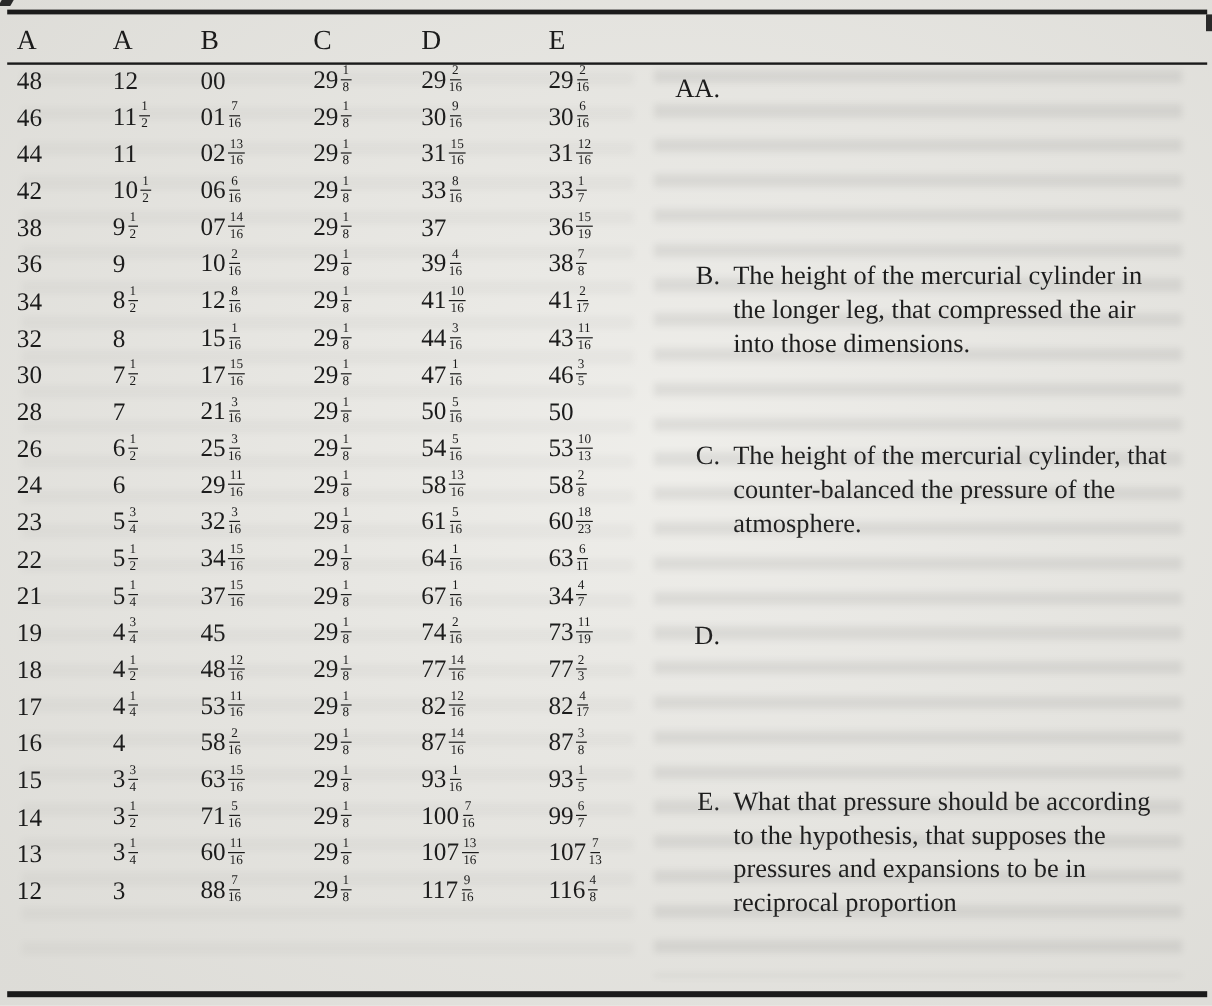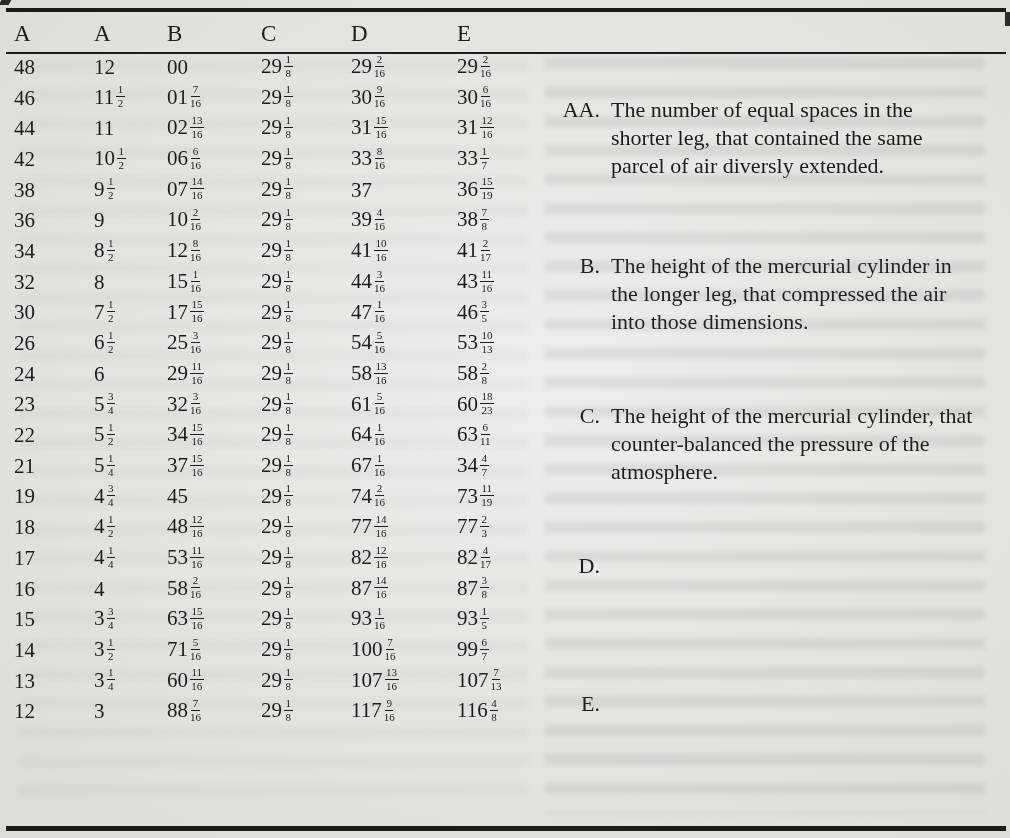--- a/index.html
+++ b/index.html
@@ -42,21 +42,21 @@
   }
   .frac {
     display:inline-flex; flex-direction:column; align-items:center;
     line-height:1; font-size:11px; margin-left:2px;
     vertical-align:middle; transform: translateY(-2px);
   }
   .frac .num { border-bottom:1px solid var(--ink, #1b1b1b); padding:0 1.5px 1px; }
   .frac .den { padding-top:1px; }
 
   
-  .definitions { position:absolute; left:548px; top:0; width:456px; height:736px;margin-top:36px; }
+  .definitions { position:absolute; left:548px; top:0; width:456px; height:736px; }
   .def {
     position:absolute; left:0;
     display:grid; grid-template-columns:52px 1fr; column-gap:11px;
     font-size:22px; line-height:28px;
   }
   .def .label { text-align:right; }
   .def .text  { width:362px; }
   .def:nth-of-type(1) { top:60px; }
   .def:nth-of-type(2) { top:216px; }
   .def:nth-of-type(3) { top:366px; }
@@ -290,20 +290,37 @@
           <td><span class="whole">47</span><span class="frac">
               <span class="num">1</span>
               <span class="den">16</span>
             </span></td>
           <td><span class="whole">46</span><span class="frac">
               <span class="num">3</span>
               <span class="den">5</span>
             </span></td>
         </tr>
         <tr>
+          <td>28</td>
+          <td>7</td>
+          <td><span class="whole">21</span><span class="frac">
+              <span class="num">3</span>
+              <span class="den">16</span>
+            </span></td>
+          <td><span class="whole">29</span><span class="frac">
+              <span class="num">1</span>
+              <span class="den">8</span>
+            </span></td>
+          <td><span class="whole">50</span><span class="frac">
+              <span class="num">5</span>
+              <span class="den">16</span>
+            </span></td>
+          <td>50</td>
+        </tr>
+        <tr>
           <td>26</td>
           <td><span class="whole">6</span><span class="frac">
               <span class="num">1</span>
               <span class="den">2</span>
             </span></td>
           <td><span class="whole">25</span><span class="frac">
               <span class="num">3</span>
               <span class="den">16</span>
             </span></td>
           <td><span class="whole">29</span><span class="frac">
@@ -582,35 +599,35 @@
               <span class="num">4</span>
               <span class="den">8</span>
             </span></td>
         </tr>
       </tbody>
   </table>
 
   <div class="definitions">
     <div class="def">
       <span class="label">AA.</span>
-      <span class="text">The number of equal spaces in the shorter leg, that contained the same parcel of air diversly extended.</span>
     </div>
     <div class="def">
       <span class="label">B.</span>
       <span class="text">The height of the mercurial cylinder in the longer leg, that compressed the air into those dimensions.</span>
     </div>
     <div class="def">
       <span class="label">C.</span>
       <span class="text">The height of the mercurial cylinder, that counter-balanced the pressure of the atmosphere.</span>
     </div>
     <div class="def">
       <span class="label">D.</span>
     </div>
     <div class="def">
       <span class="label">E.</span>
+      <span class="text">What that pressure should be according to the hypothesis, that supposes the pressures and expansions to be in reciprocal proportion</span>
     </div>
   </div>
 
   <div class="bleed right"></div>
   <div class="bleed left"></div>
   <div class="artifact tl"></div>
   <div class="artifact tr"></div>
 
 </div>
 

